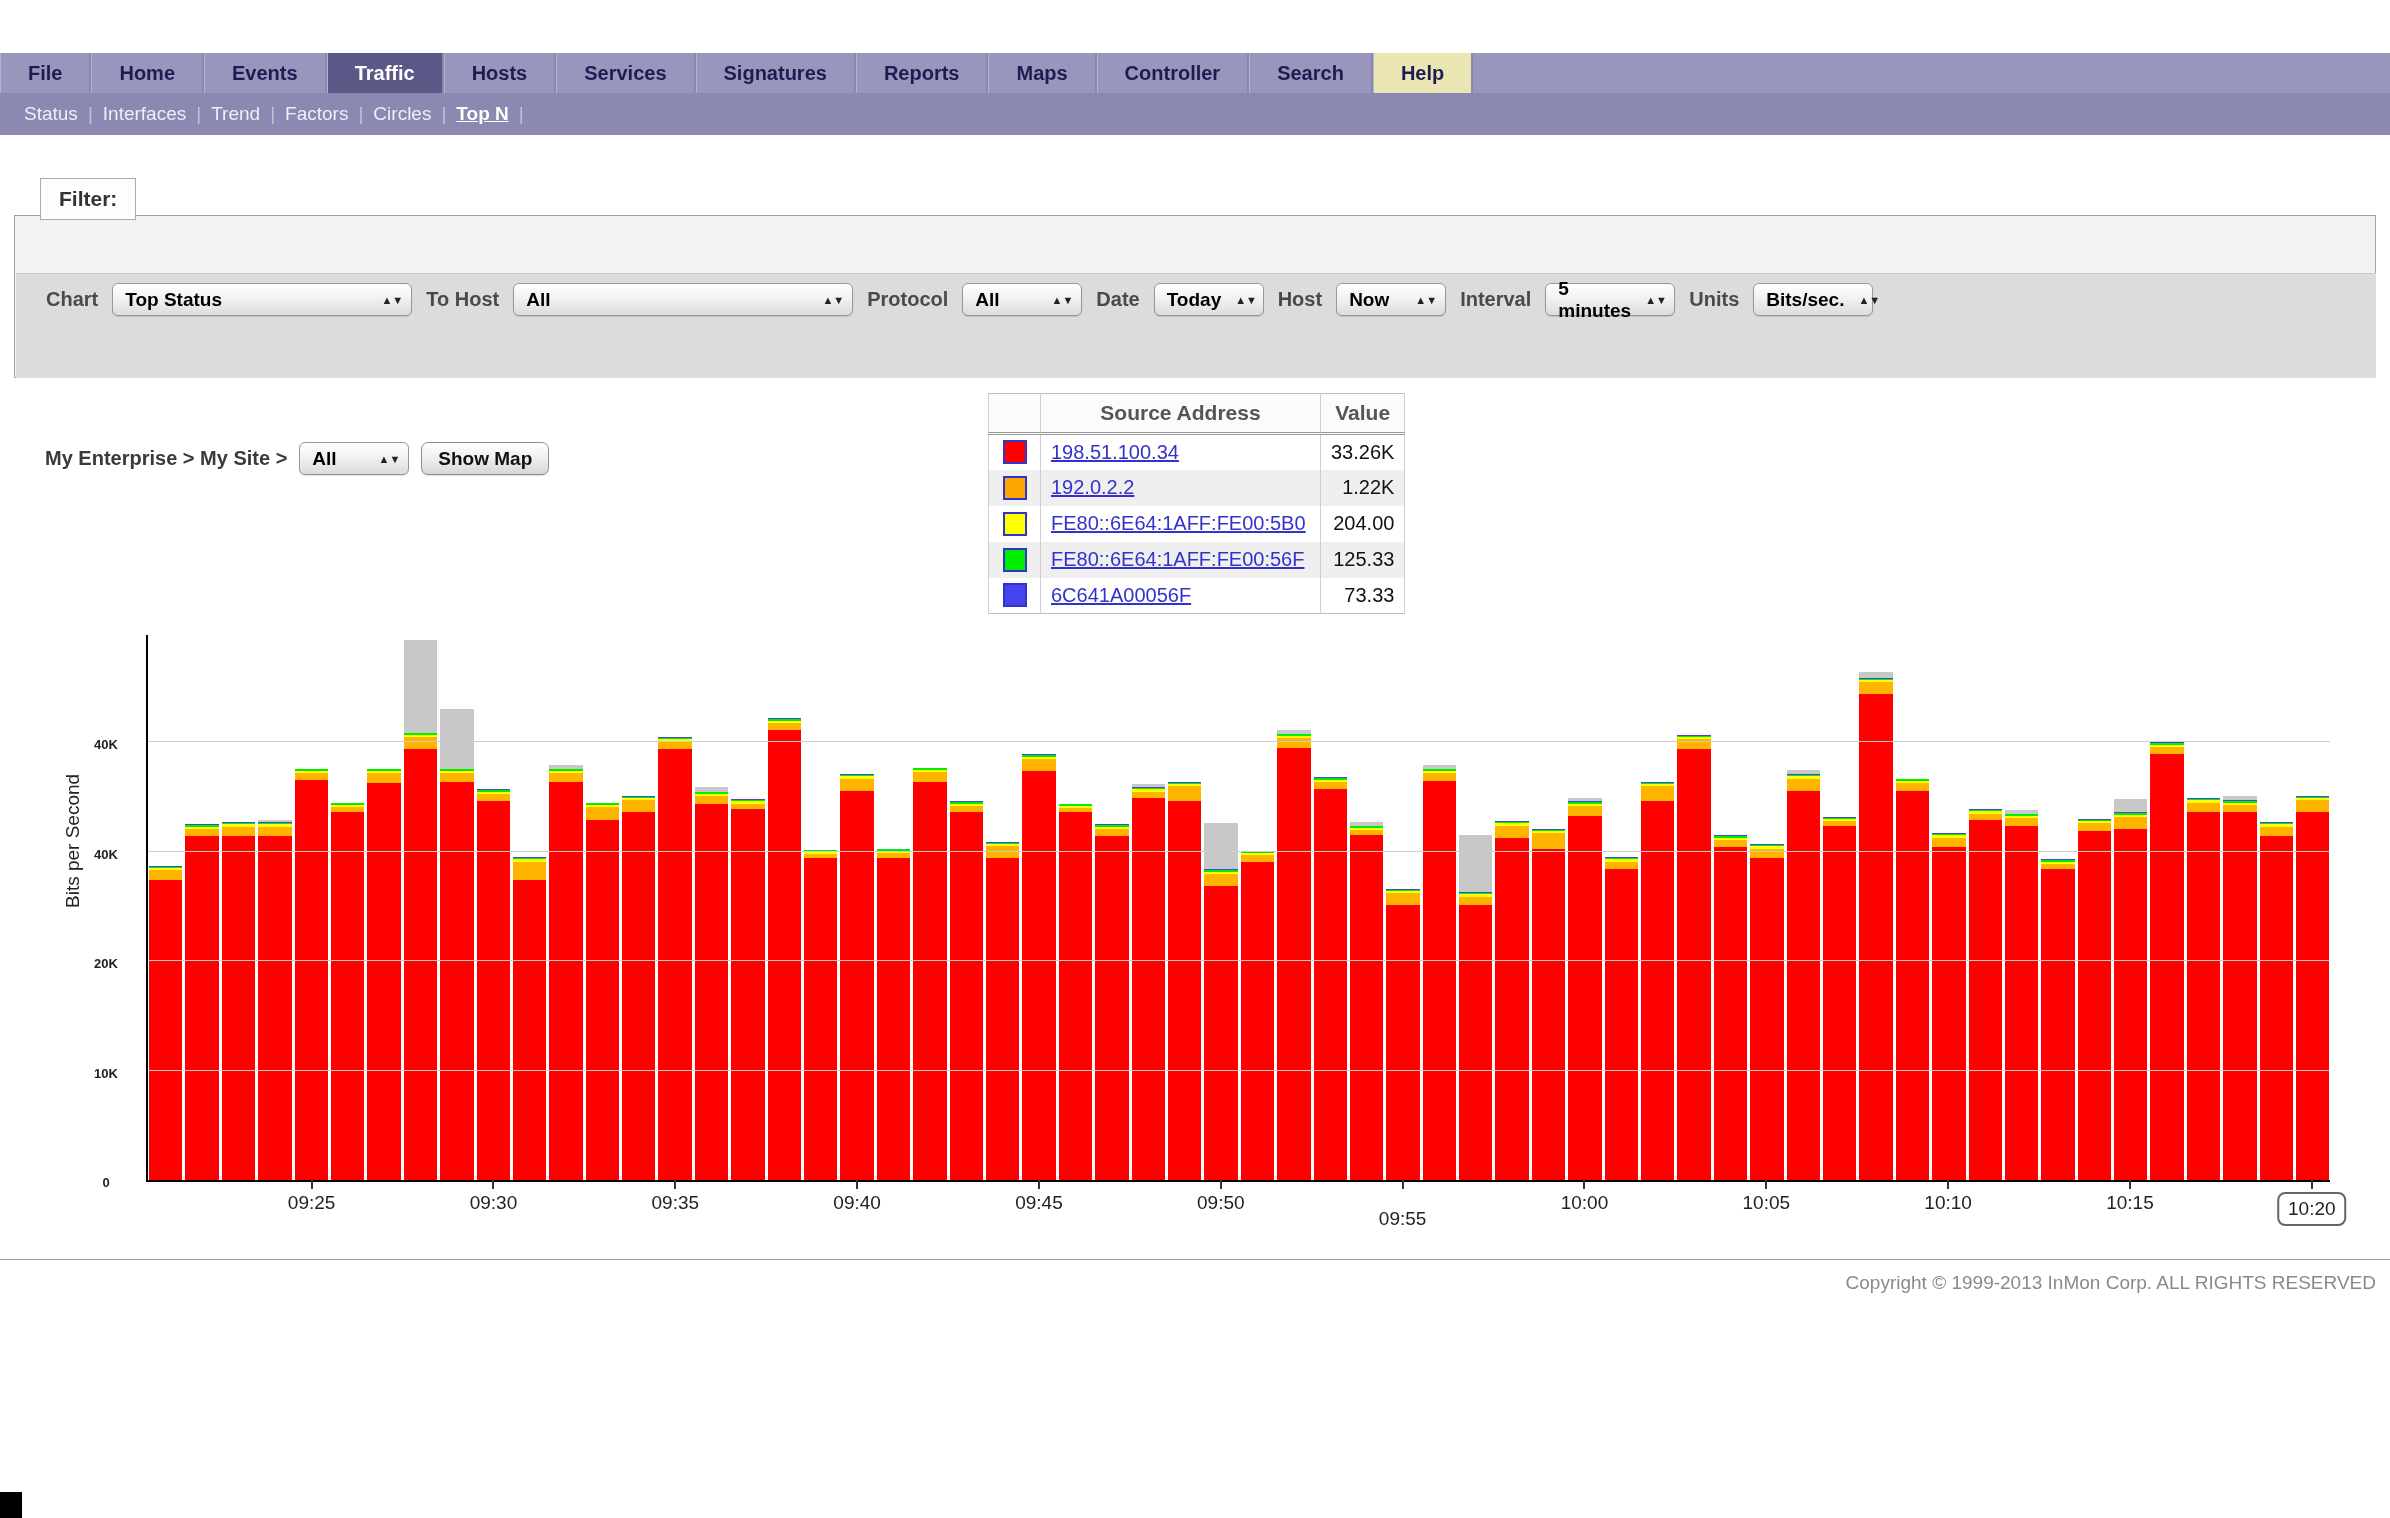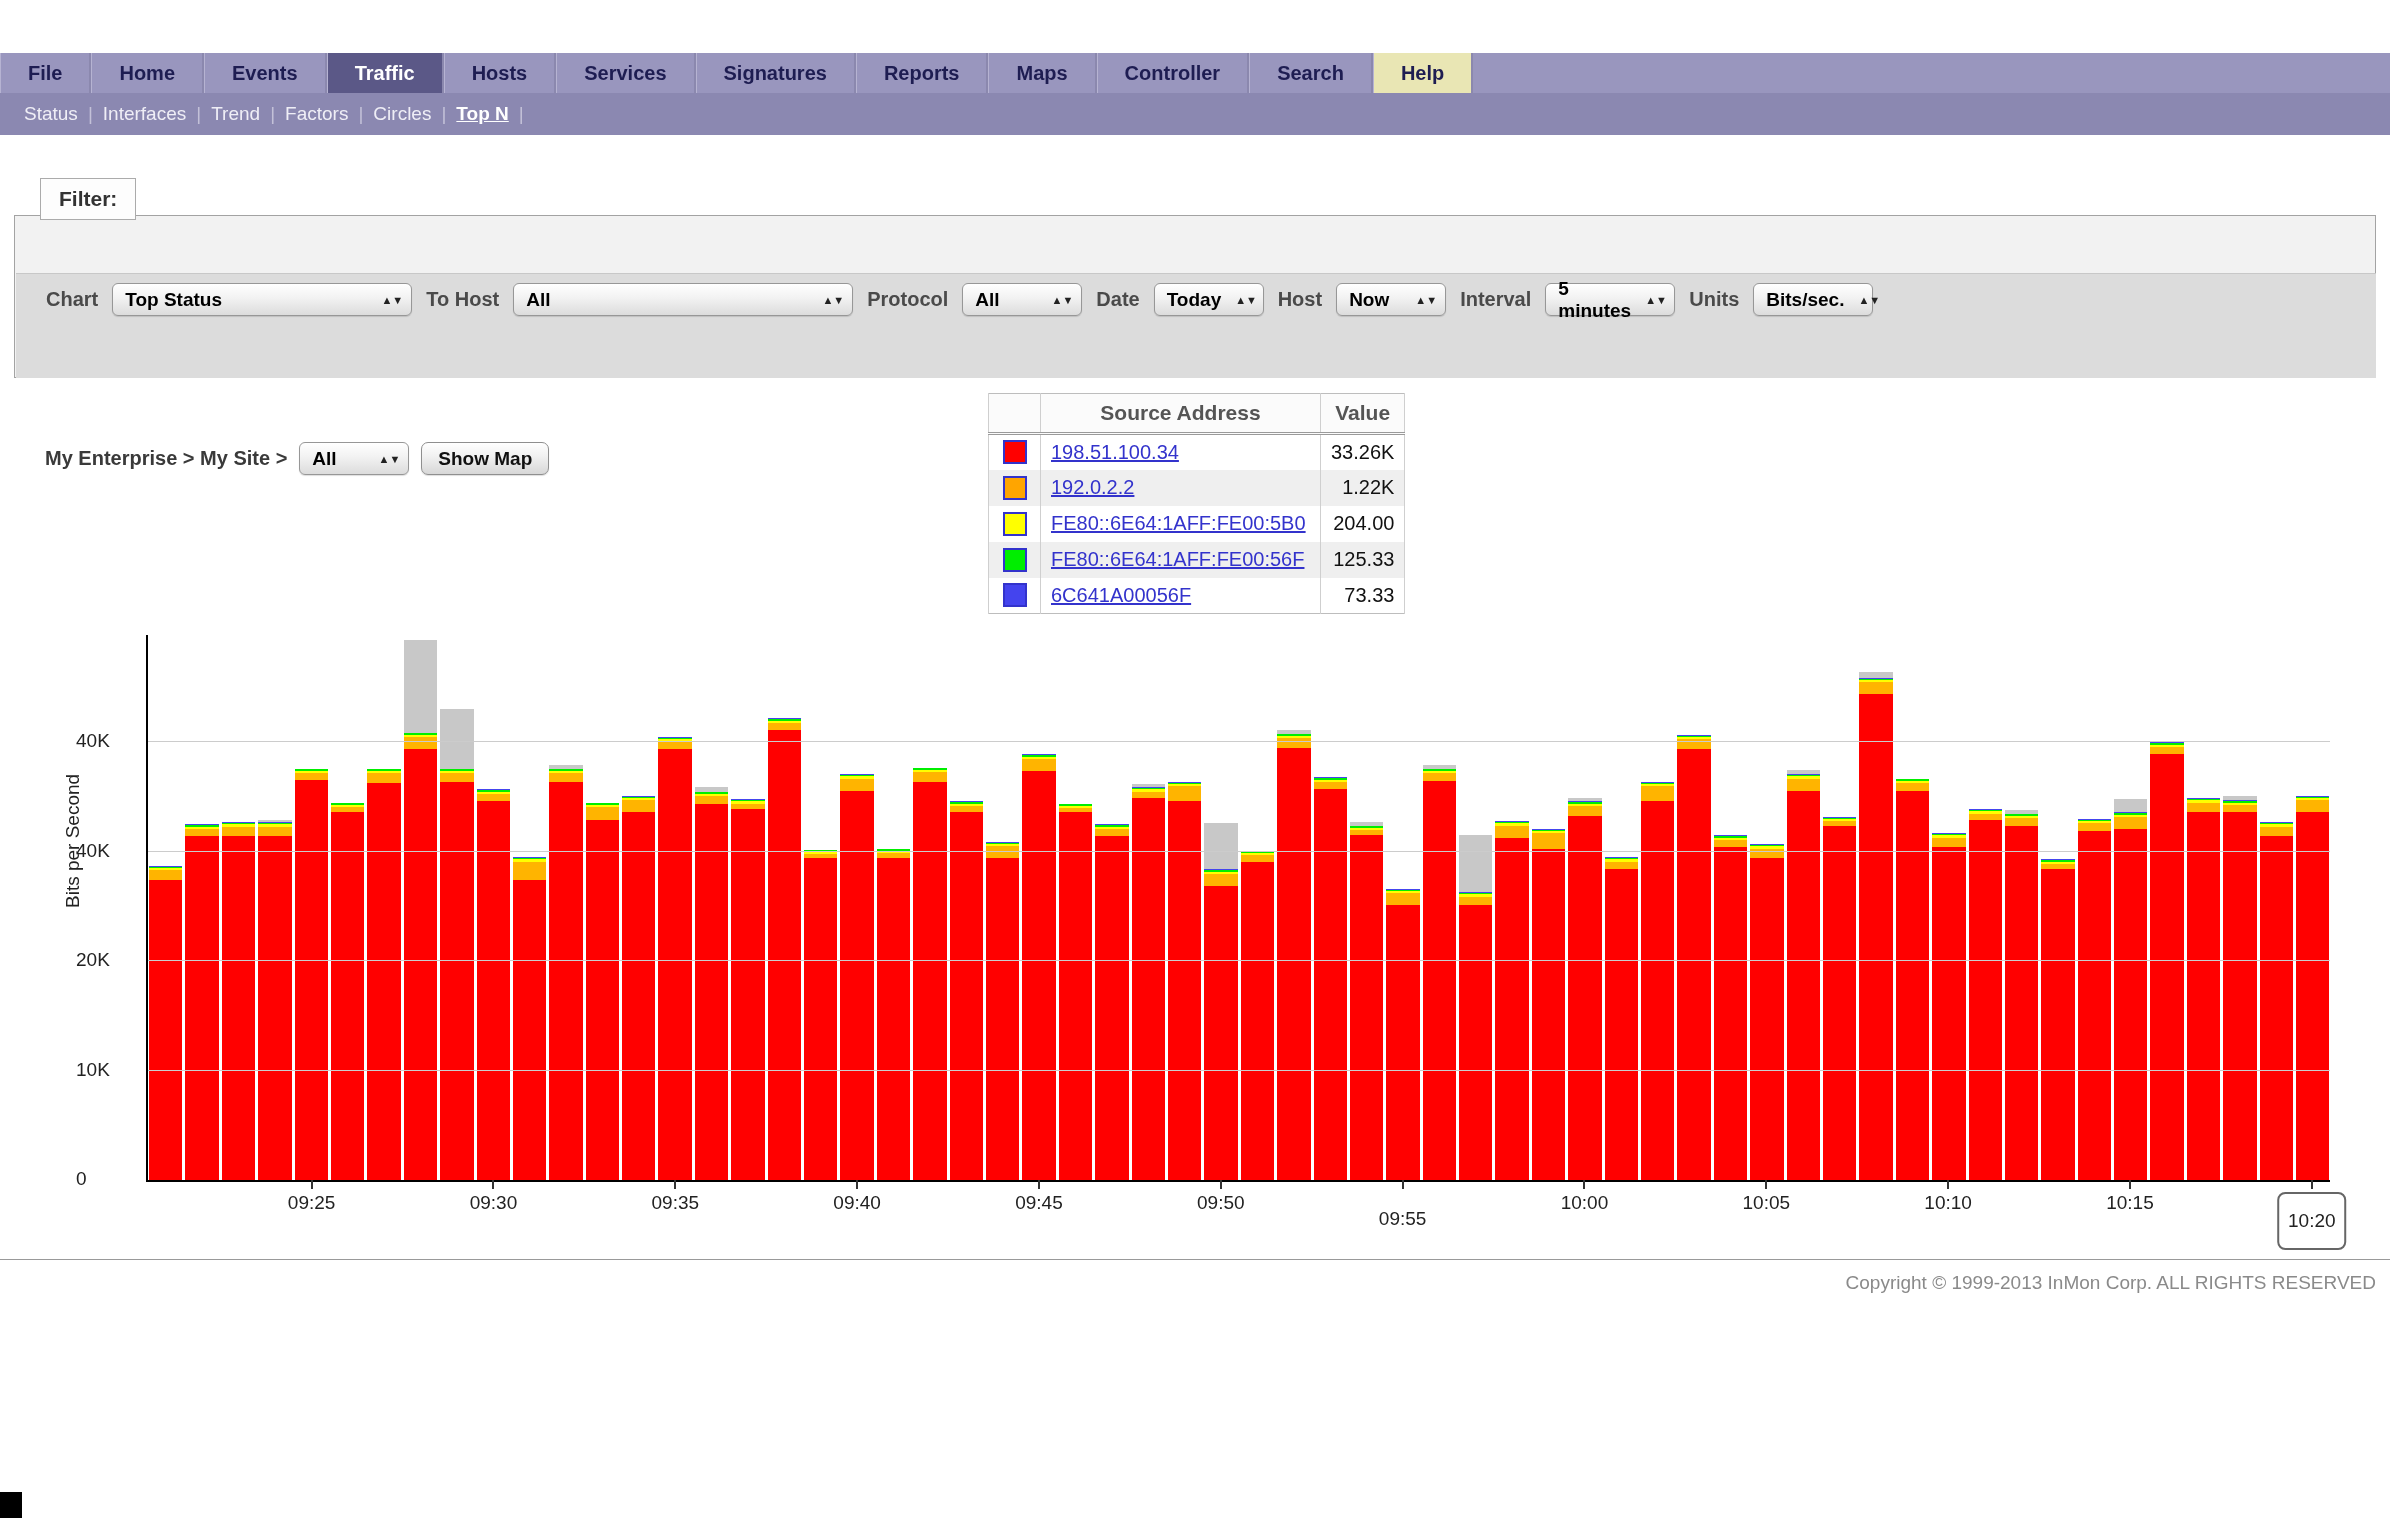--- a/index.html
+++ b/index.html
@@ -65,25 +65,25 @@
   .val { text-align:right; color:#111; min-width:75px; }
   .legend-table .addr { min-width:280px; }
 
   
   .plot { position:absolute; left:146px; top:635px; width:2184px; height:547px;
     border-left:2px solid #000; border-bottom:2px solid #000; }
   .gridline { position:absolute; left:0; width:100%; height:1px; background:#cccccc; }
   .bars { position:absolute; left:0; bottom:0; width:100%; height:100%; display:flex; align-items:flex-end; gap:3px; padding:0 1px; }
   .bar { flex:1 1 0; display:flex; flex-direction:column-reverse; }
   .seg { width:100%; }
-  .ytick-label { position:absolute; width:60px; text-align:left; font-size:19px; color:#222; }
+  .ytick-label { position:absolute; width:60px; text-align:center; font-size:13px; color:#222;font-weight:bold; }
   .ylabel { position:absolute; left:62px; top:908px; transform:rotate(-90deg); transform-origin:left top; font-size:19px; color:#222; white-space:nowrap; }
   .xtick { position:absolute; top:100%; width:2px; height:9px; background:#333; }
   .xtick-label { position:absolute; top:100%; margin-top:12px; transform:translateX(-50%); font-size:19px; color:#222; white-space:nowrap; }
-  .xtick-label.boxed { border:2px solid #666; border-radius:8px; padding:16px 9px; background:#fff; }
+  .xtick-label.boxed { border:2px solid #666; border-radius:8px; padding:4px 9px; background:#fff; }
 
   
   .footer-rule { position:absolute; left:0; top:1259px; width:2390px; border-top:1px solid #999; }
   .copyright { position:absolute; right:14px; top:1272px; font-size:19px; color:#8a8a8a; }
   .corner-box { position:absolute; left:0; bottom:0; width:22px; height:26px; background:#000; }
 </style>
 </head>
 <body>
 
 <div id="canvas">

